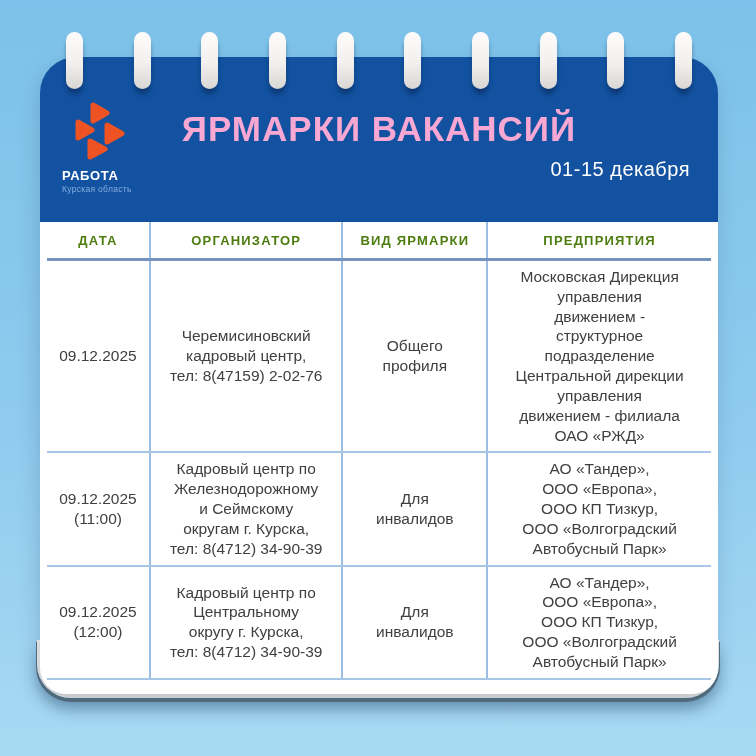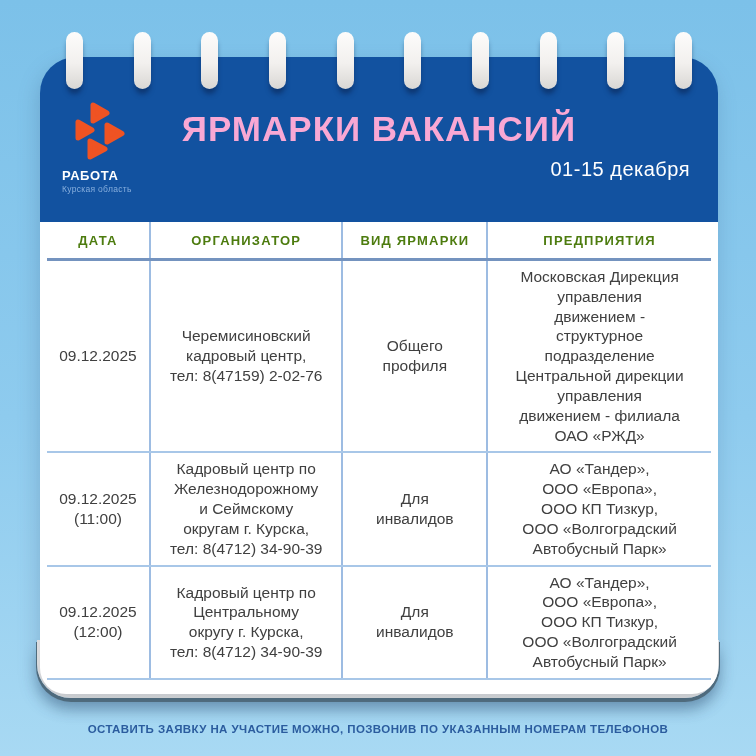--- a/index.html
+++ b/index.html
@@ -176,15 +176,14 @@
 ООО КП Тизкур,
 ООО «Волгоградский
 Автобусный Парк»</td>
           </tr>
         </tbody>
       </table>
     </div>
 
   </div>
 
-  <div class="footer-note">ОСТАВИТЬ ЗАЯВКУ НА УЧАСТИЕ МОЖНО, ПОЗВОНИВ ПО УКАЗАННЫМ НОМЕРАМ ТЕЛЕФОНОВ</div>
 
 </div>
 
 </body></html>

